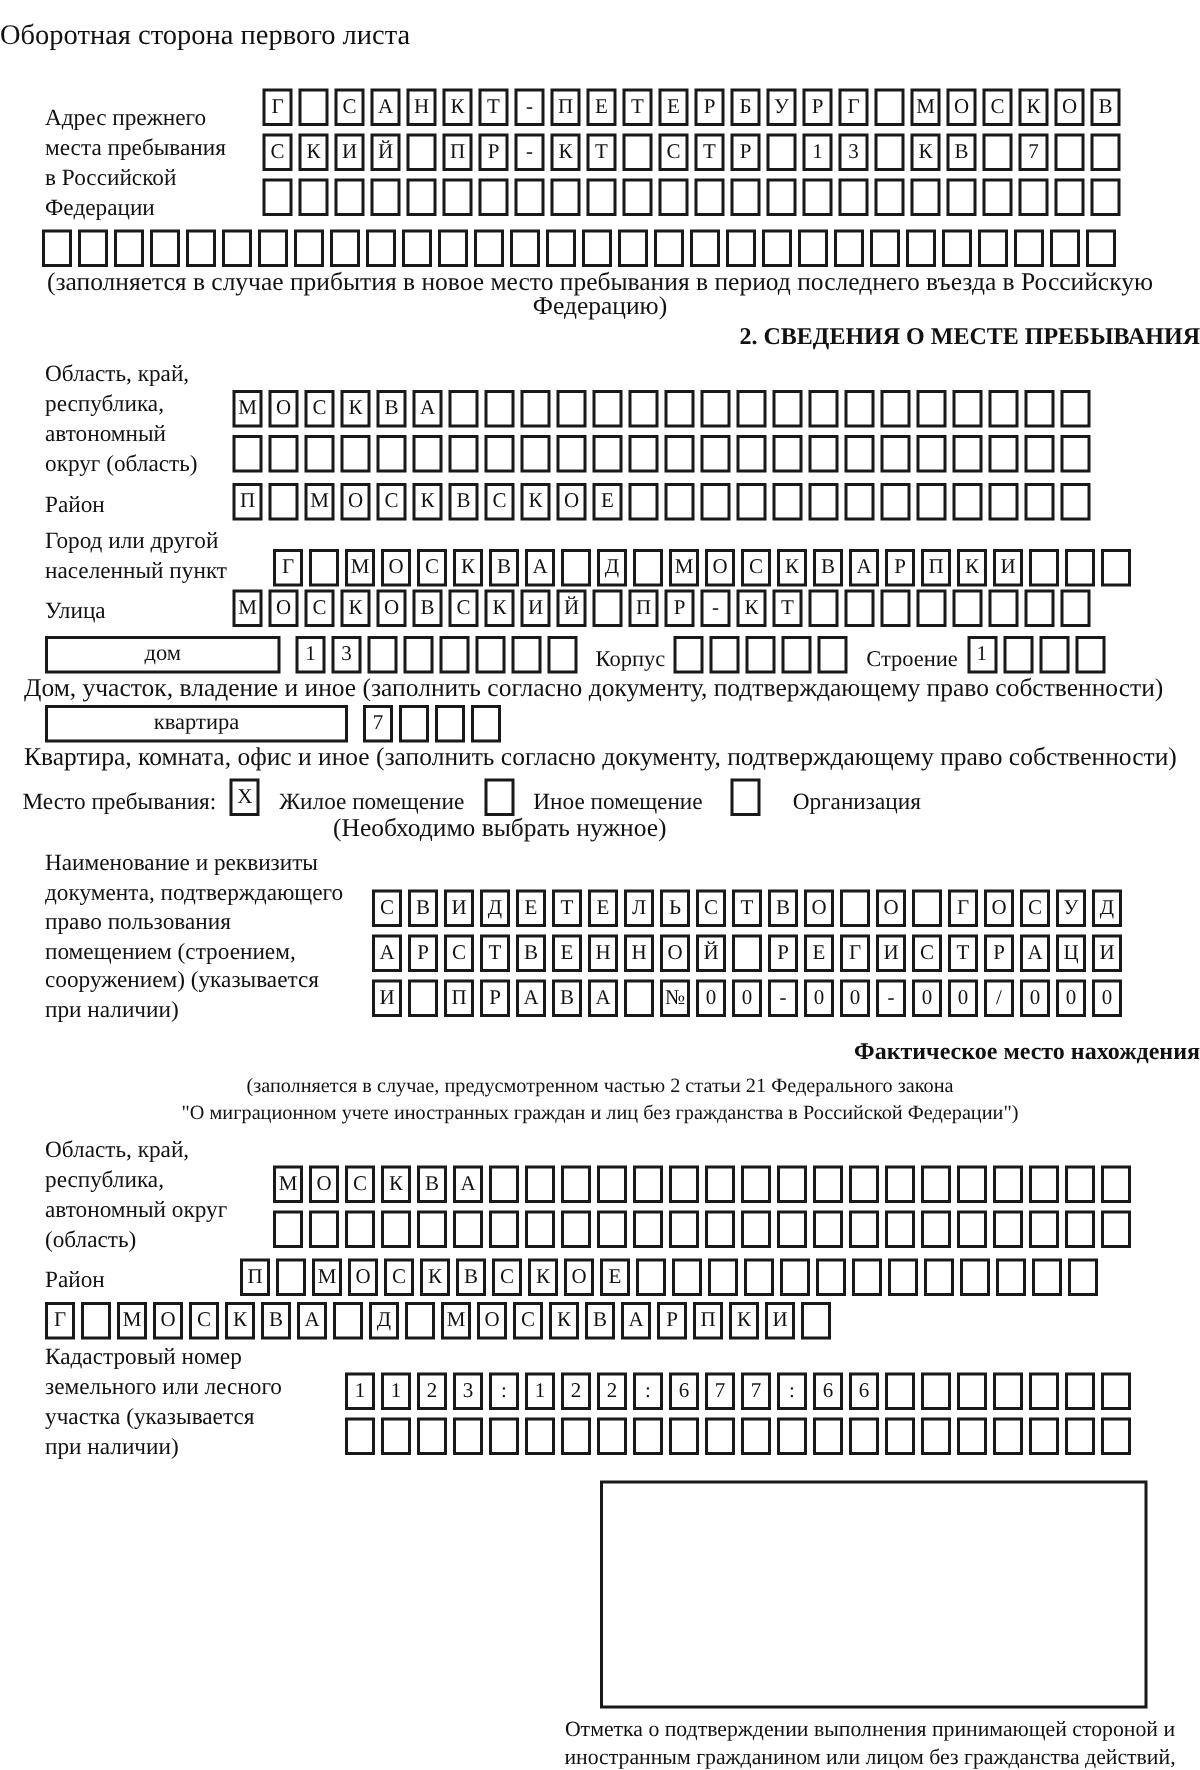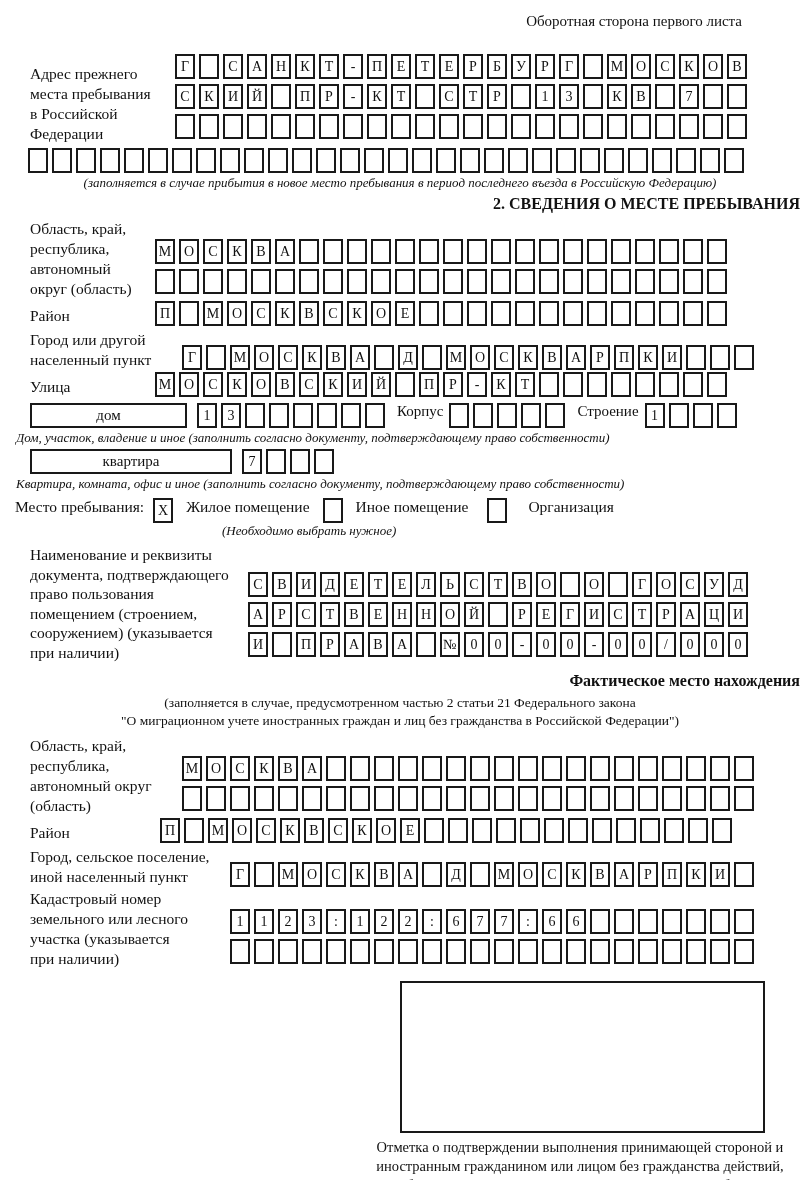--- a/index.html
+++ b/index.html
@@ -1,36 +1,36 @@
 <!DOCTYPE html>
 <html><head>
 <meta charset="utf-8">
 <style>
   * { margin:0; padding:0; box-sizing:border-box; }
   html,body { width:800px; height:1180px; background:#ffffff; color:#111;
     font-family:"Liberation Serif", serif; overflow:hidden; }
-  .header-note { font-size:15px; text-align:right; padding:13px 58px 0 0; }
+  .header-note { font-size:19px; padding:13px 58px 0 0; }
 
   .group { display:flex; margin-left:30px; align-items:flex-end; }
   .label { white-space:pre-line; font-size:15.5px; line-height:20px; flex:0 0 auto; }
   .w145{width:145px} .w125{width:125px} .w152{width:152px} .w200{width:200px}
   .w218{width:218px} .w130{width:130px}
 
   .cells { display:flex; flex:0 0 auto; }
   .rows > .cells { margin-bottom:5px; }
   .cell { width:20px; height:25px; border:2px solid #191919; margin-right:4px;
     display:flex; align-items:center; justify-content:center;
     font-size:14px; flex:0 0 auto; background:#fff; }
   .fullrow { margin:4px 0 0 28px; }
 
-  .caption { font-size:13px; line-height:16px;font-style:italic; }
+  .caption { font-size:17px; line-height:16px; }
   .center { text-align:center; }
   .title { font-weight:bold; font-size:16px; text-align:right; }
 
-  .row { display:flex; align-items:flex-start; margin-left:30px; }
+  .row { display:flex; align-items:flex-end; margin-left:30px; }
   .widebox { height:25px; border:2px solid #191919; display:flex; align-items:center;
     justify-content:center; font-size:15px; flex:0 0 auto; }
   .inline-label { font-size:15px; padding:0 6px 0 8px; flex:0 0 auto; }
 
   .placerow { margin-left:15px; gap:9px; font-size:15.5px; margin-top:6px; }
   .placerow .cells { margin:0; }
 
   .subtitle { font-size:13.5px; text-align:center; line-height:18px; }
 
   .stampbox { width:365px; height:152px; border:2px solid #191919; margin:12px 0 0 400px; }
@@ -546,22 +546,20 @@
       <div class="cell"></div>
       <div class="cell"></div>
       <div class="cell"></div>
       <div class="cell"></div>
       <div class="cell"></div>
       <div class="cell"></div>
     </div>
 </div>
 
 <div class="group mt4">
-  <div class="label w200">Город, сельское поселение,
-иной населенный пункт</div>
   <div class="cells">
       <div class="cell">Г</div>
       <div class="cell"></div>
       <div class="cell">М</div>
       <div class="cell">О</div>
       <div class="cell">С</div>
       <div class="cell">К</div>
       <div class="cell">В</div>
       <div class="cell">А</div>
       <div class="cell"></div>

